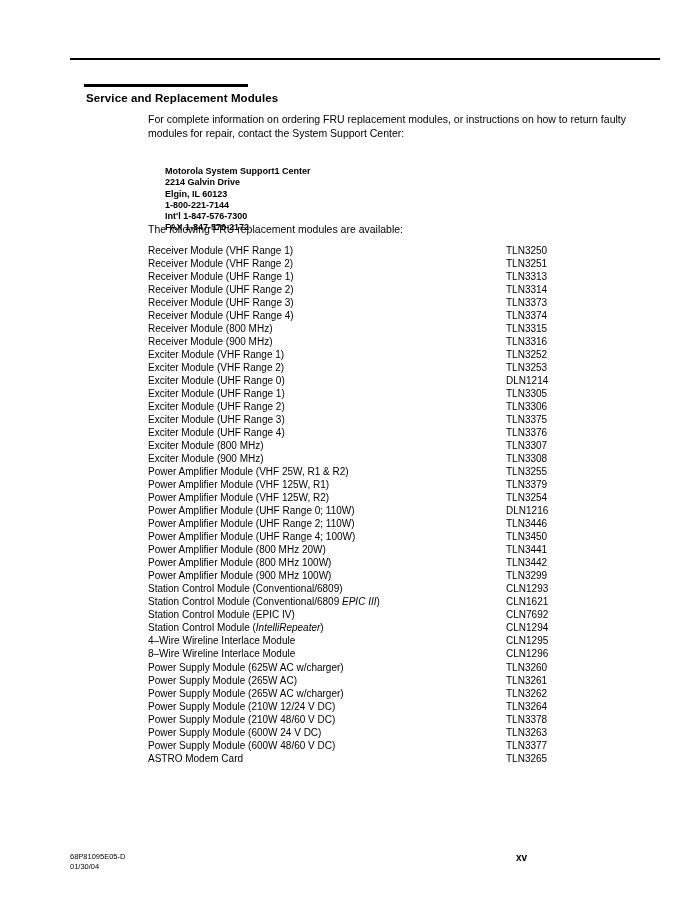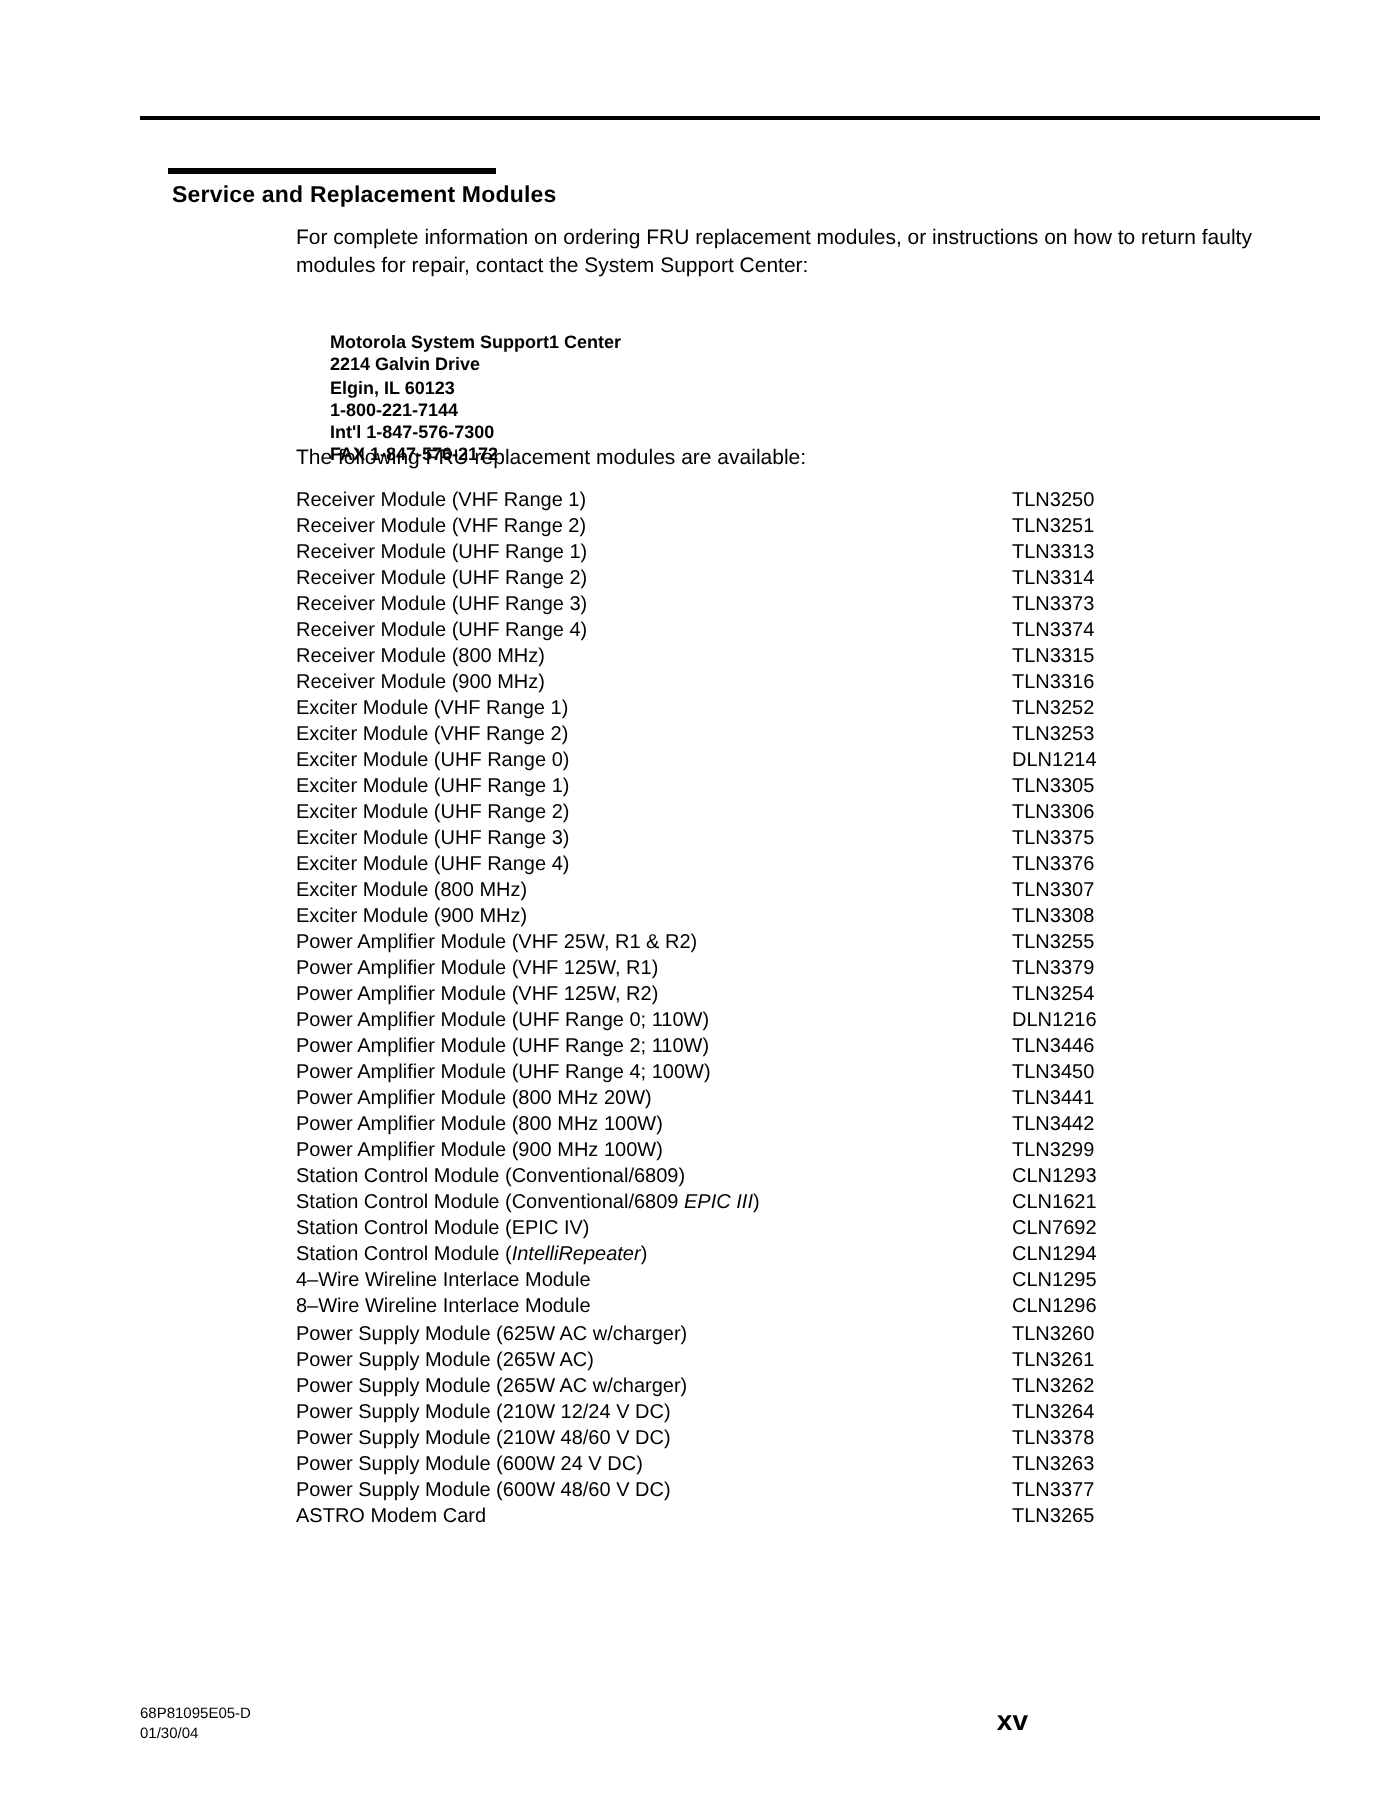--- a/index.html
+++ b/index.html
@@ -92,23 +92,23 @@
   .it { font-style: italic; }
   .footer-left {
     position: absolute;
     left: 70px;
     top: 852px;
     font-size: 7.5px;
     line-height: 9.5px;
   }
   .footer-right {
     position: absolute;
-    right: 48px;
+    right: 35px;
     top: 852px;
-    font-size: 14px;
+    font-size: 10px;
     font-weight: bold;
   }
 </style>
 </head>
 <body>
 
 <div class="page">
 
   <div class="top-rule"></div>
   <div class="title-rule"></div>

